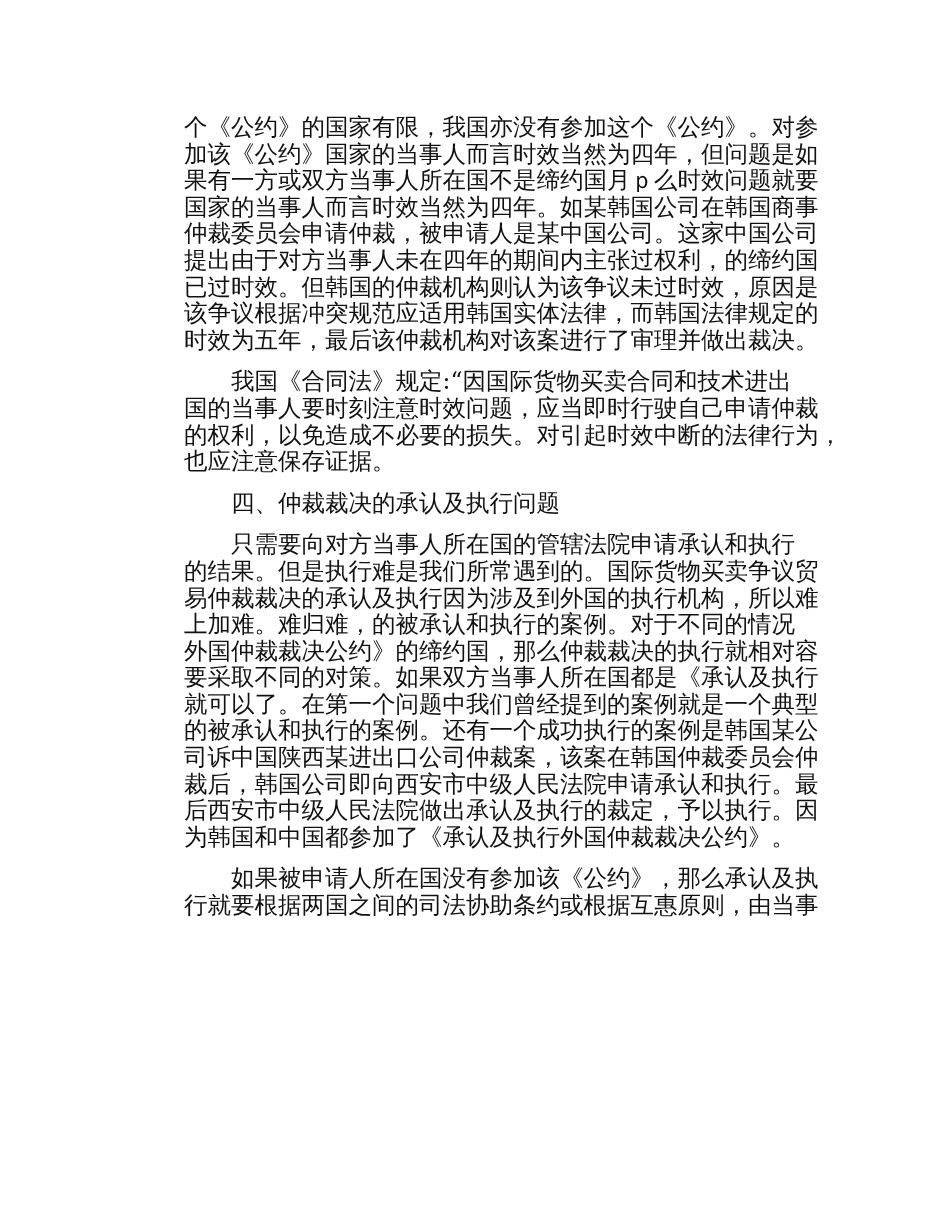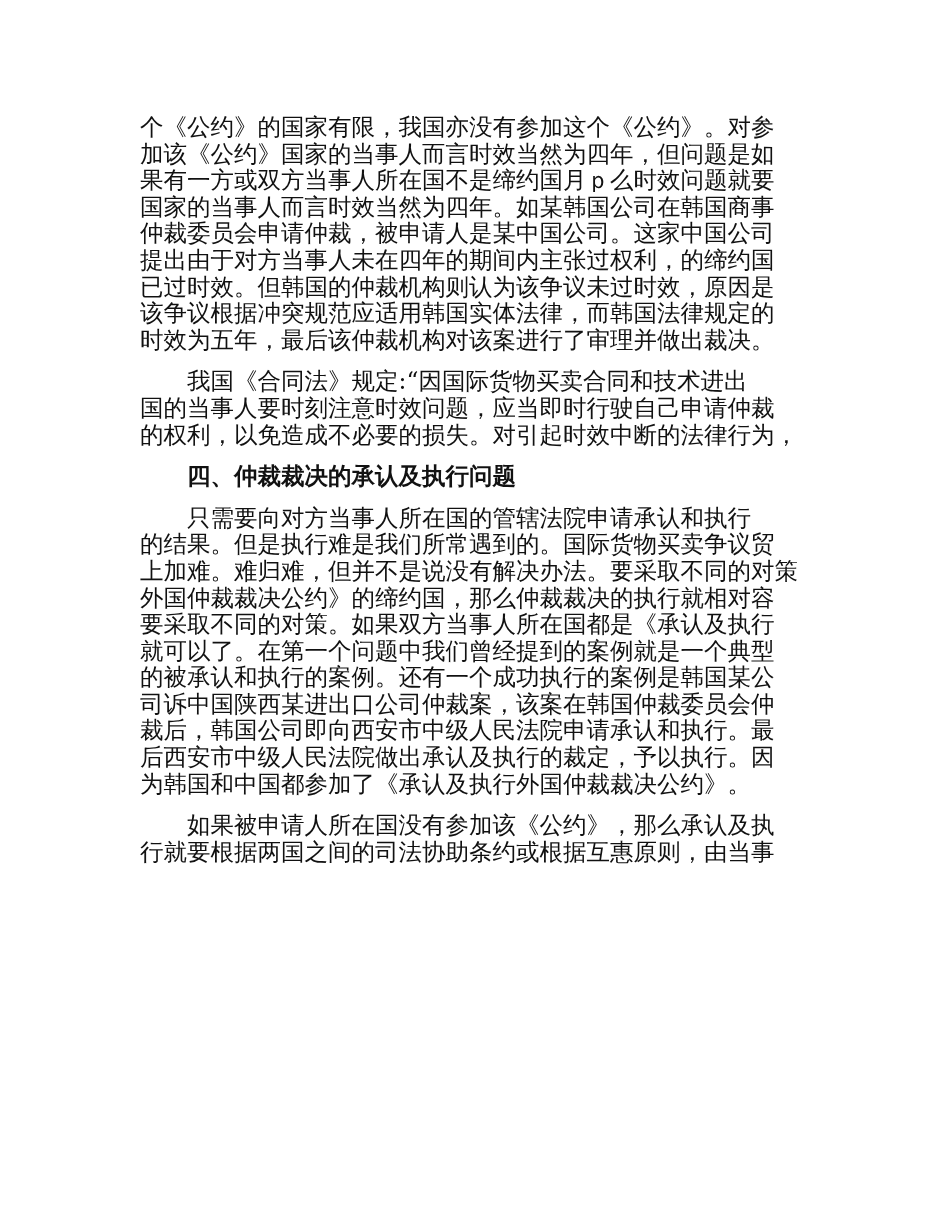--- a/index.html
+++ b/index.html
@@ -20,30 +20,31 @@
       width: 680px;
       font-family: "DejaVu Serif", "Liberation Serif", serif;
       color: #111111;
       font-size: 23.5px;
       line-height: 26.6px;
     }
     .line {
       display: block;
       white-space: nowrap;
       height: 26.6px;
+      margin-left: 44px;
     }
     .para {
       margin: 0;
       padding: 0;
     }
     .gap {
       height: 15px;
     }
     .heading {
-      font-weight: bold;
+      font-weight: normal;
       font-family: "DejaVu Sans", "Liberation Sans", sans-serif;
     }
     .indent {
       padding-left: 47px;
     }
   </style>
 </head>
 <body>
 
 <div class="page">
@@ -59,34 +60,36 @@
     <span class="line">该争议根据冲突规范应适用韩国实体法律，而韩国法律规定的</span>
     <span class="line">时效为五年，最后该仲裁机构对该案进行了审理并做出裁决。</span>
   </div>
 
   <div class="gap"></div>
 
   <div class="para">
     <span class="line indent">我国《合同法》规定:“因国际货物买卖合同和技术进出</span>
     <span class="line">国的当事人要时刻注意时效问题，应当即时行驶自己申请仲裁</span>
     <span class="line">的权利，以免造成不必要的损失。对引起时效中断的法律行为，</span>
+    <span class="line">也应注意保存证据。</span>
   </div>
 
   <div class="gap"></div>
 
   <div class="para">
     <span class="line indent heading">四、仲裁裁决的承认及执行问题</span>
   </div>
 
   <div class="gap"></div>
 
   <div class="para">
     <span class="line indent">只需要向对方当事人所在国的管辖法院申请承认和执行</span>
     <span class="line">的结果。但是执行难是我们所常遇到的。国际货物买卖争议贸</span>
-    <span class="line">上加难。难归难，但并不是说没有解决办法。要采取不同的对策</span>
+    <span class="line">易仲裁裁决的承认及执行因为涉及到外国的执行机构，所以难</span>
+    <span class="line">上加难。难归难，的被承认和执行的案例。对于不同的情况</span>
     <span class="line">外国仲裁裁决公约》的缔约国，那么仲裁裁决的执行就相对容</span>
     <span class="line">要采取不同的对策。如果双方当事人所在国都是《承认及执行</span>
     <span class="line">就可以了。在第一个问题中我们曾经提到的案例就是一个典型</span>
     <span class="line">的被承认和执行的案例。还有一个成功执行的案例是韩国某公</span>
     <span class="line">司诉中国陕西某进出口公司仲裁案，该案在韩国仲裁委员会仲</span>
     <span class="line">裁后，韩国公司即向西安市中级人民法院申请承认和执行。最</span>
     <span class="line">后西安市中级人民法院做出承认及执行的裁定，予以执行。因</span>
     <span class="line">为韩国和中国都参加了《承认及执行外国仲裁裁决公约》。</span>
   </div>
 

